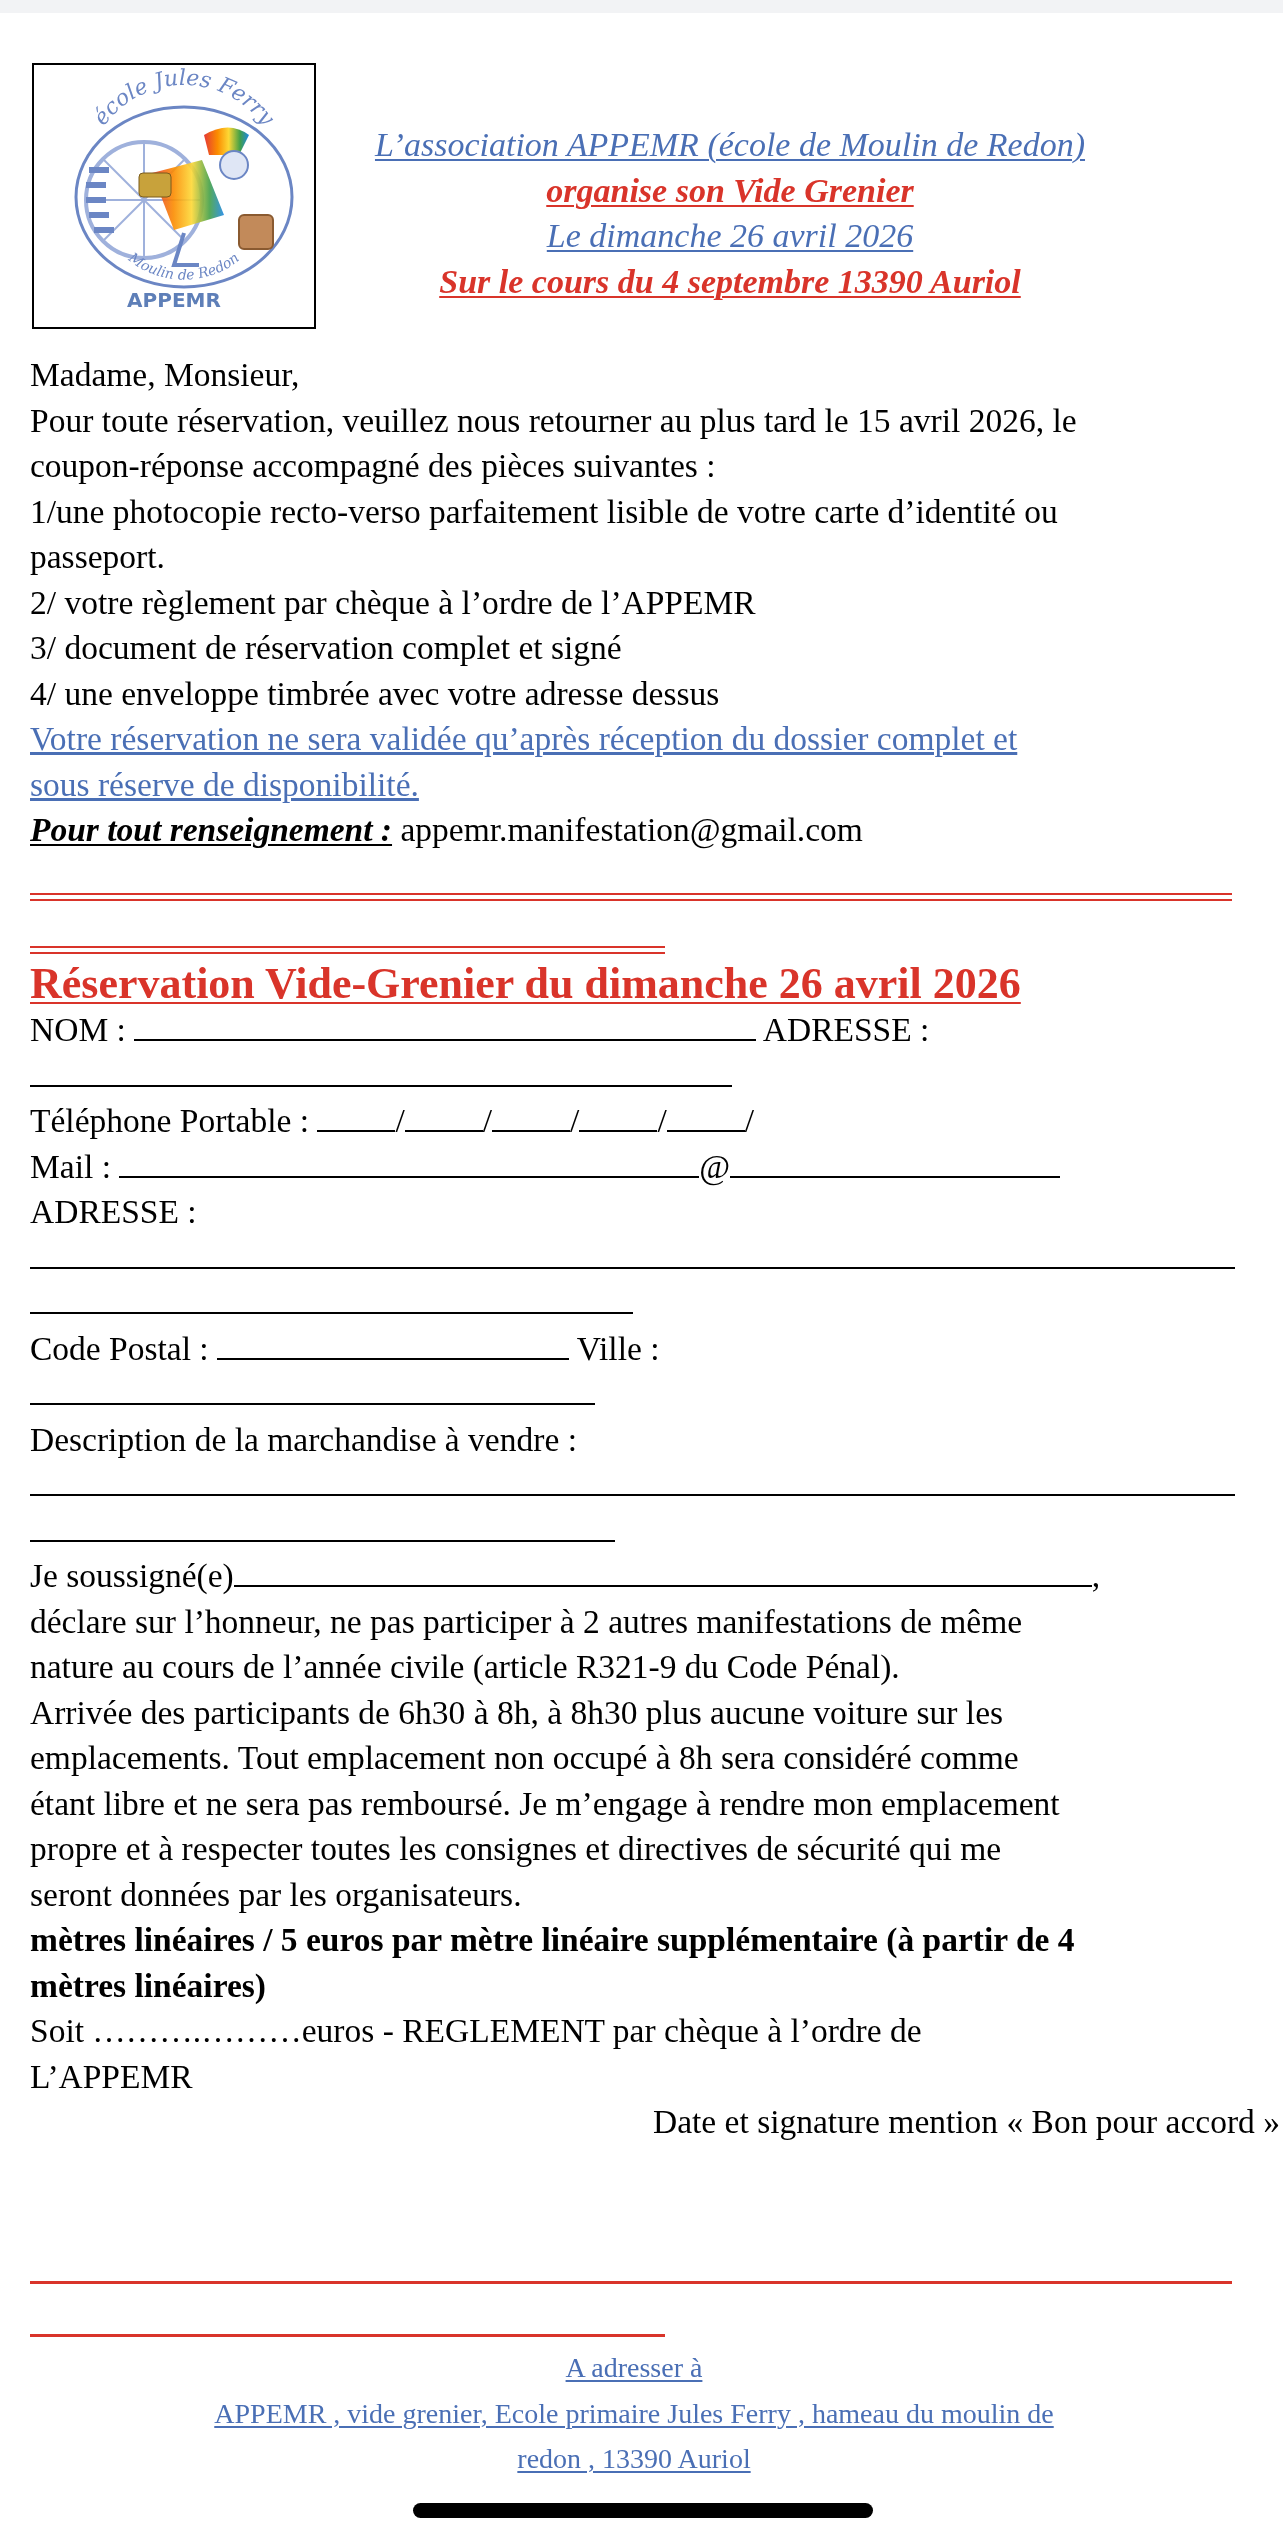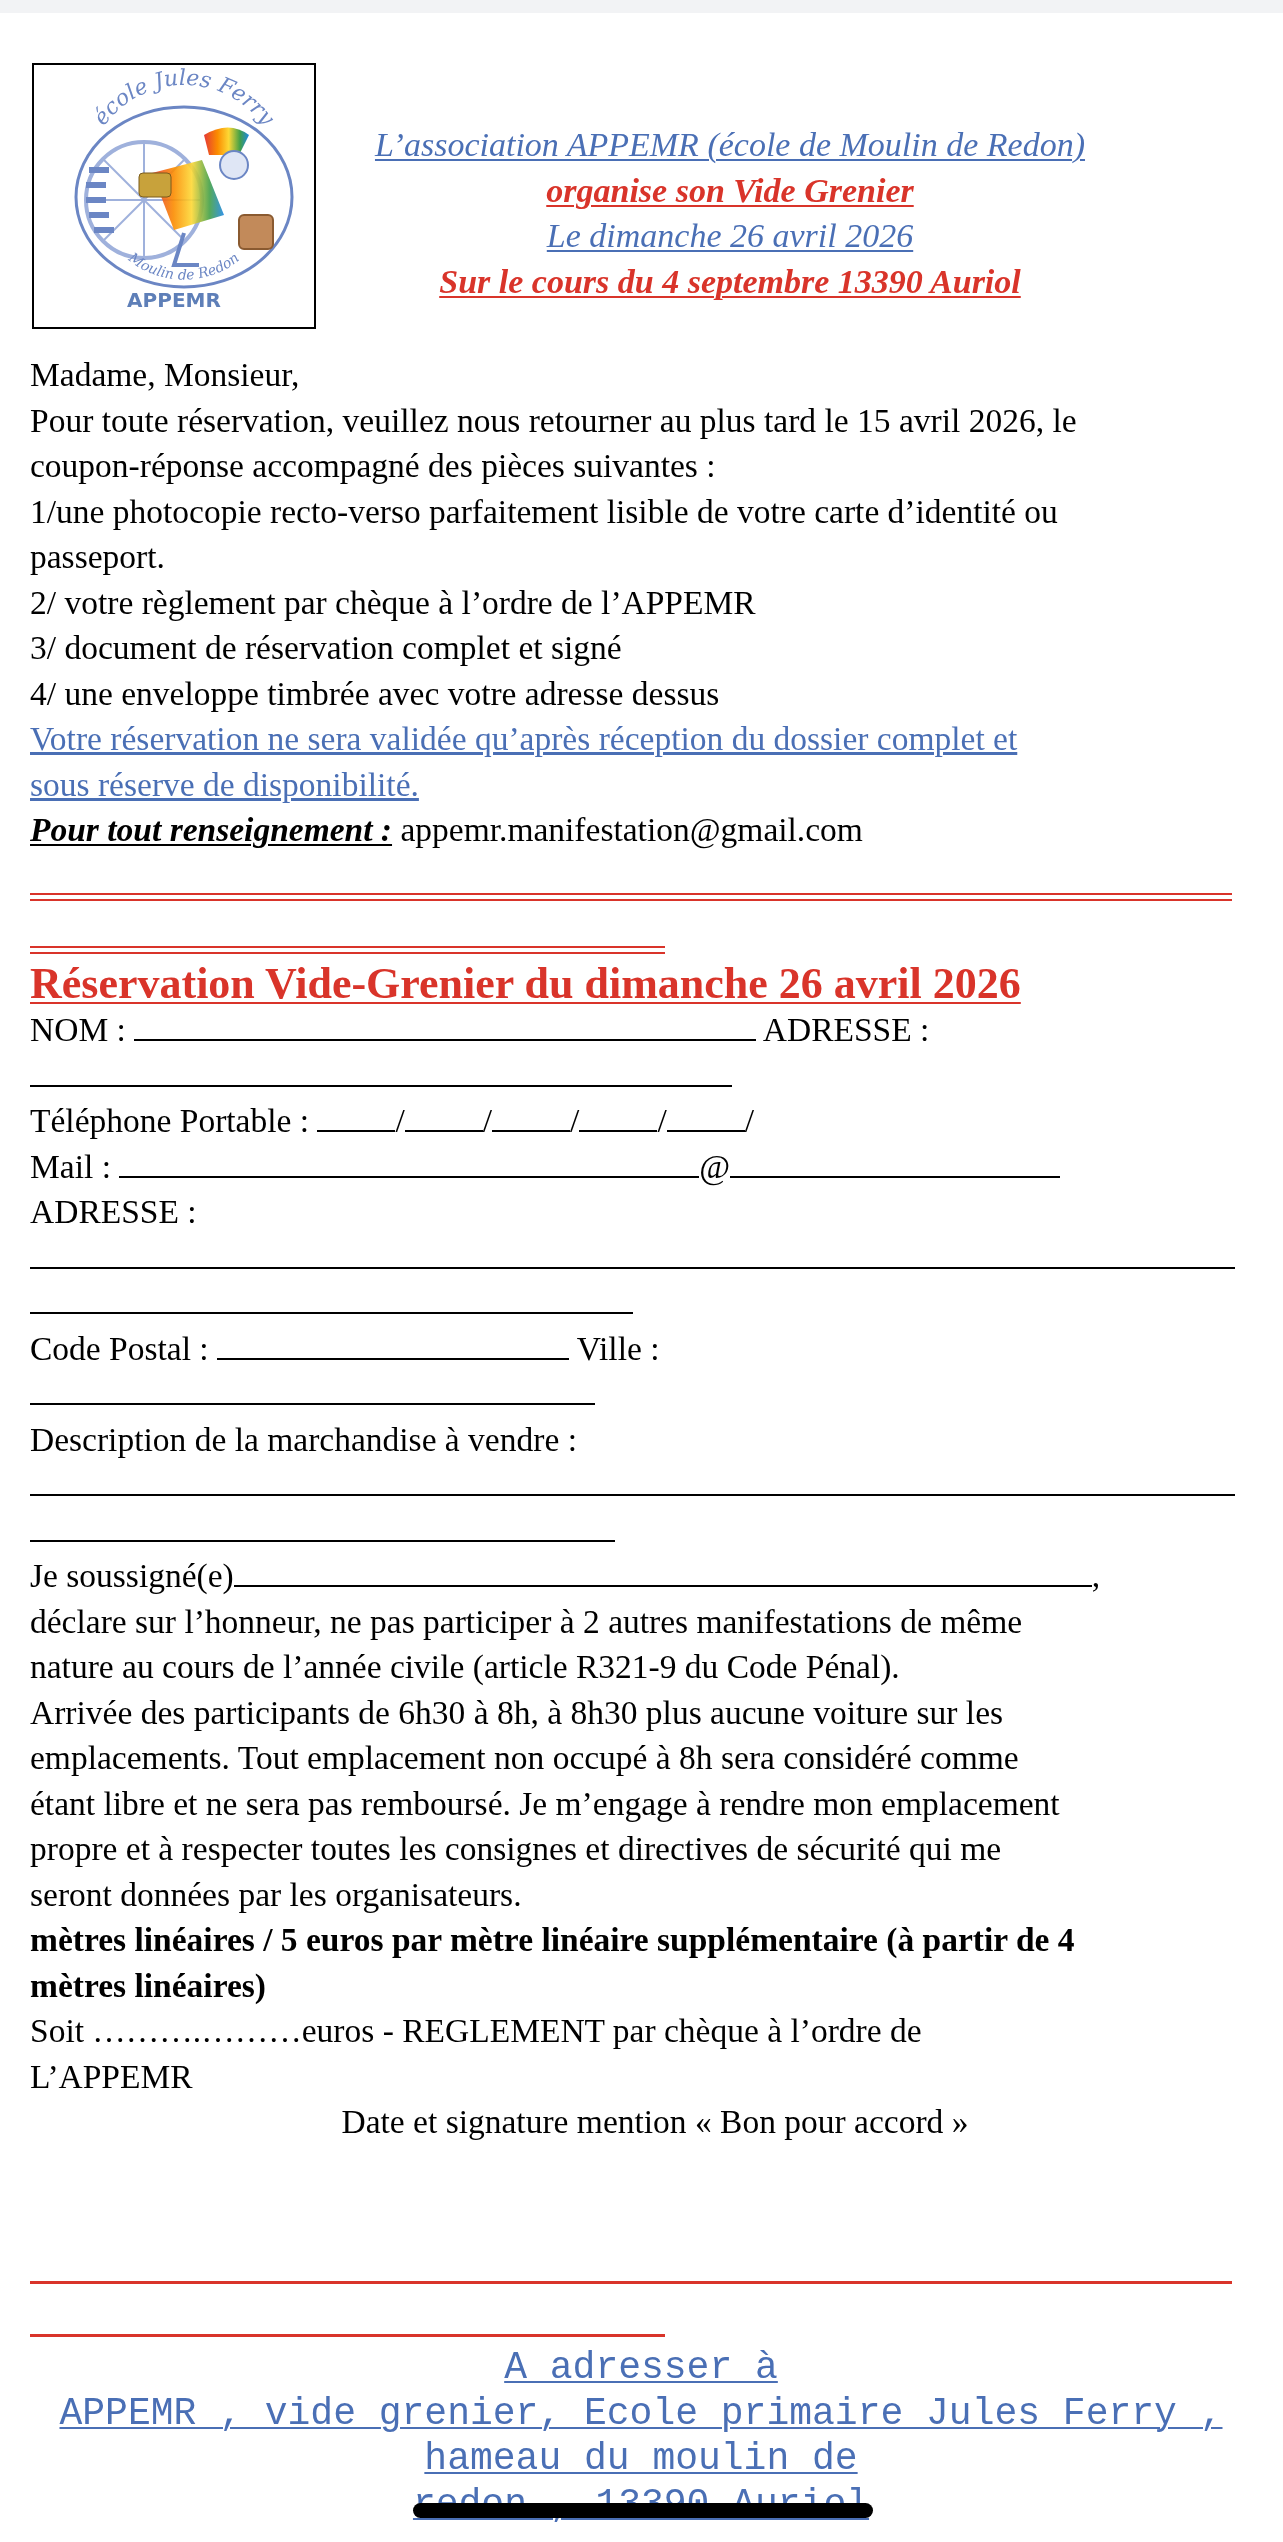--- a/index.html
+++ b/index.html
@@ -16,26 +16,26 @@
     .red { color: #d9342a; }
     .u { text-decoration: underline; text-decoration-thickness: 2px; text-underline-offset: 3px; }
     .bold { font-weight: bold; }
     .body-block { position: absolute; left: 30px; width: 1230px; font-size: 33.5px; line-height: 45.5px; }
     .body-block p { margin: 0; }
     .line { white-space: nowrap; }
     .redrule { position: absolute; left: 30px; height: 2px; background: #d9342a; }
     .blank { display: inline-block; border-bottom: 2px solid #000; height: 28px; vertical-align: baseline; }
     .title { font-weight: bold; font-size: 44px; color: #d9342a; text-decoration: underline;
              text-decoration-thickness: 2px; text-underline-offset: 4px; }
-    .address { position: absolute; left: 30px; width: 1222px; top: 2345px; text-align: center;
-               font-size: 38px; line-height: 45.5px; color: #4a6fb5; font-family: Liberation Mono, monospace; }
+    .address { position: absolute; left: 23px; width: 1222px; top: 2345px; text-align: center;
+               font-size: 28px; line-height: 45.5px; color: #4a6fb5; }
     .address div { text-decoration: underline; text-decoration-thickness: 2px; text-underline-offset: 3px; }
     .home-indicator { position: absolute; left: 413px; top: 2503px; width: 460px; height: 15px;
                       background: #000; border-radius: 8px; }
-    .right-line { text-align: center; padding-right: 0; }
+    .right-line { text-align: right; padding-right: 0; }
   </style>
 </head>
 <body>
 
 <div class="topbar"></div>
 
 <div class="logo-box">
   <svg width="280" height="262" viewBox="0 0 280 262">
     <defs>
       <path id="arcTop" d="M 52 118 A 92 92 0 0 1 248 118"></path>

